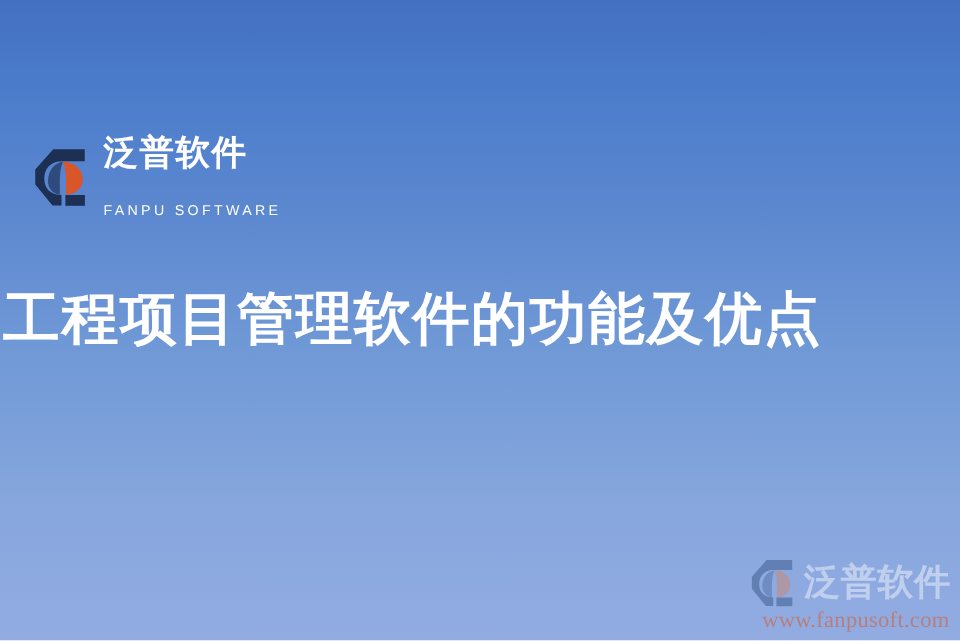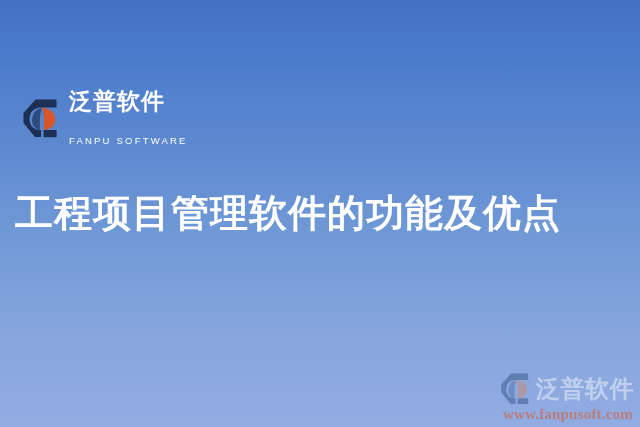--- a/index.html
+++ b/index.html
@@ -70,21 +70,20 @@
     left: 0;
     top: 192px;
     width: 550px;
     text-align: center;
     font-size: 38px;
     font-weight: bold;
     color: #ffffff;
     letter-spacing: 1px;
     line-height: 1.15;
     white-space: nowrap;
-    margin-left: 13px;
   }
 
   
   #watermark {
     position: absolute;
     right: 6px;
     bottom: 5px;
     opacity: 0.55;
     display: flex;
     flex-direction: column;
@@ -107,21 +106,21 @@
     color: #e9eef8;
     letter-spacing: 0.5px;
     line-height: 1;
     white-space: nowrap;
   }
   #watermark-url {
     margin-top: 2px;
     margin-right: 1px;
     font-family: "Liberation Serif", "DejaVu Serif", serif;
     font-size: 15px;
-    font-weight: bold;
+    font-weight: normal;
     color: #d85a28;
     letter-spacing: 0.2px;
     line-height: 1;
     white-space: nowrap;
   }
 </style>
 </head>
 <body>
 
 <div id="banner">

